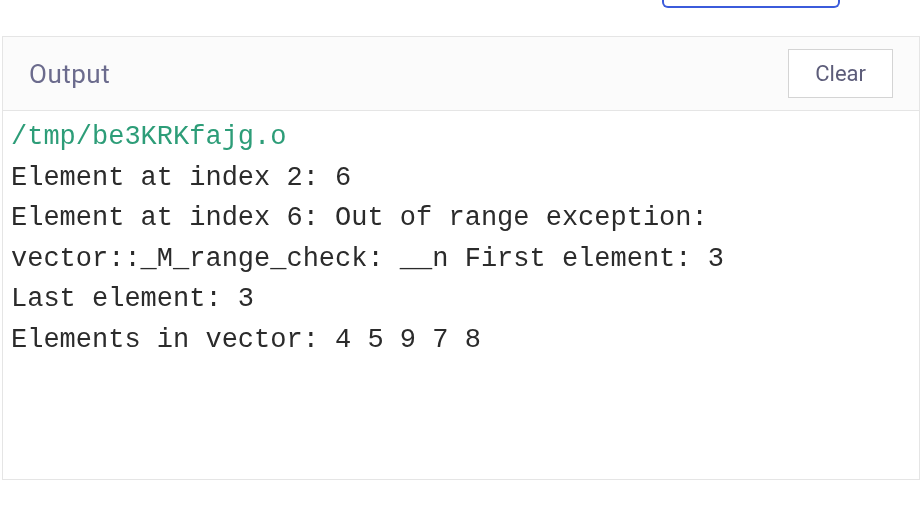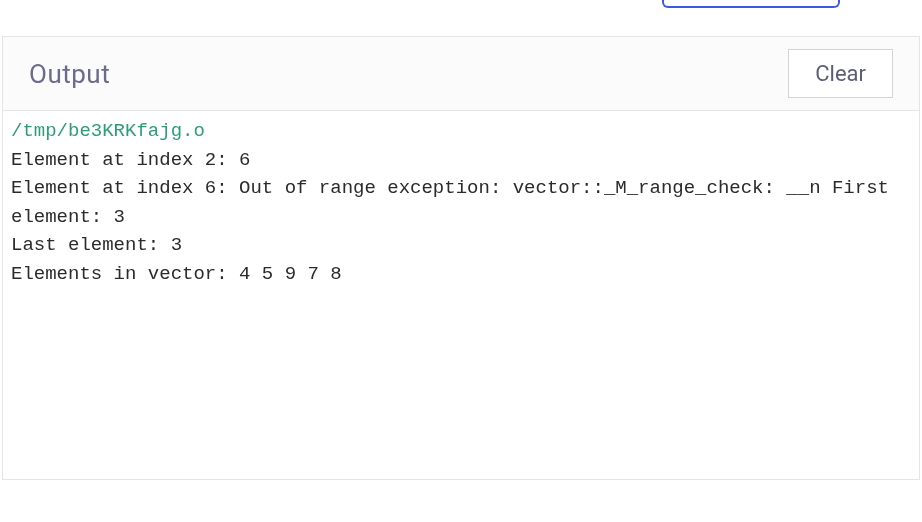--- a/index.html
+++ b/index.html
@@ -56,21 +56,21 @@
       padding: 11px 26px;
       font-size: 22px;
       color: #5d5d7a;
       cursor: pointer;
       font-family: inherit;
     }
     .output-body {
       flex: 1;
       padding: 6px 8px;
       font-family: "Consolas", "Monaco", "Courier New", monospace;
-      font-size: 19px;
+      font-size: 27px;
       line-height: 1.5;
       color: #333333;
       overflow: auto;
       white-space: pre-wrap;
       word-break: break-word;
     }
     .path-line {
       color: #2d9d78;
     }
     .output-line {

